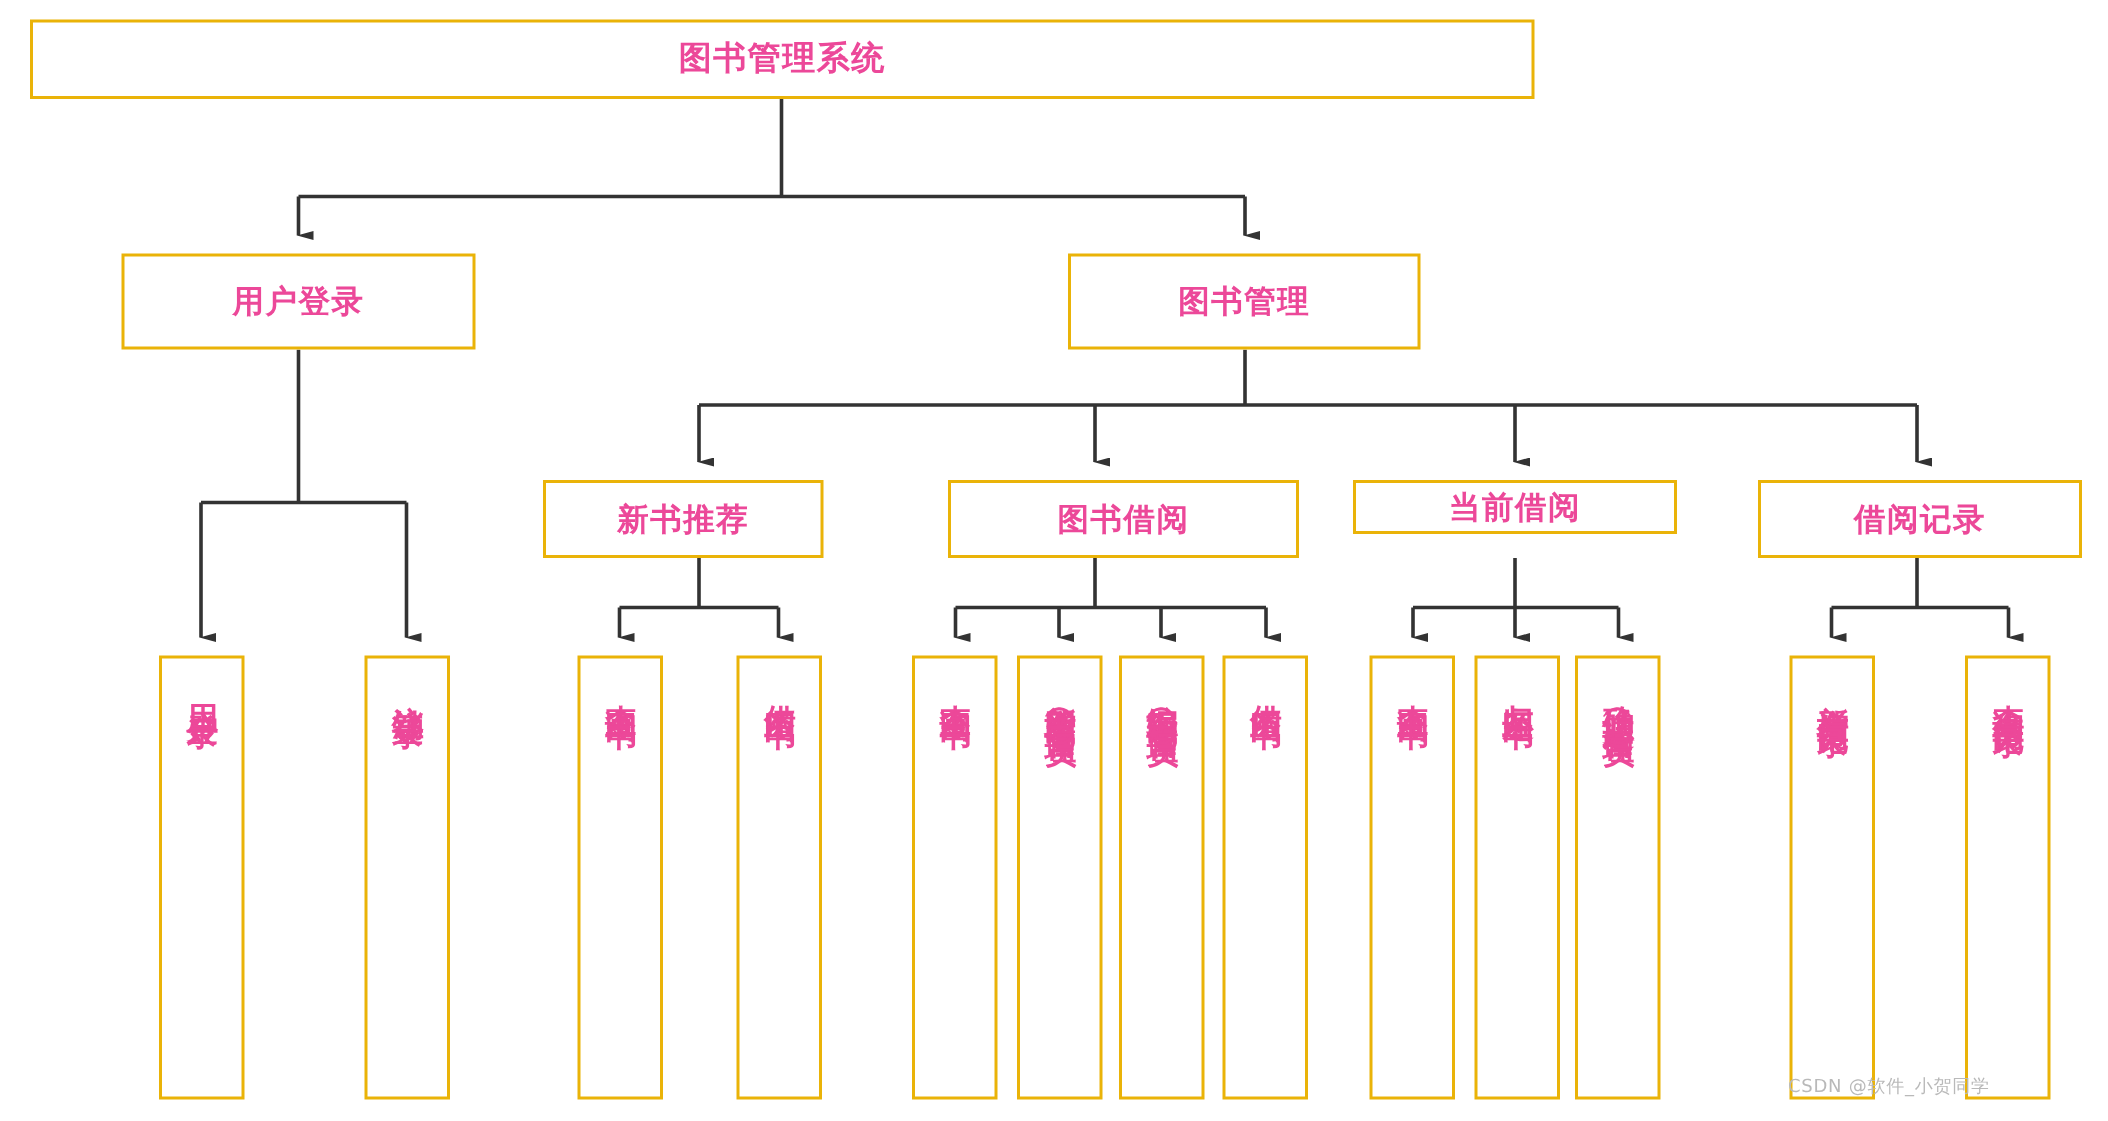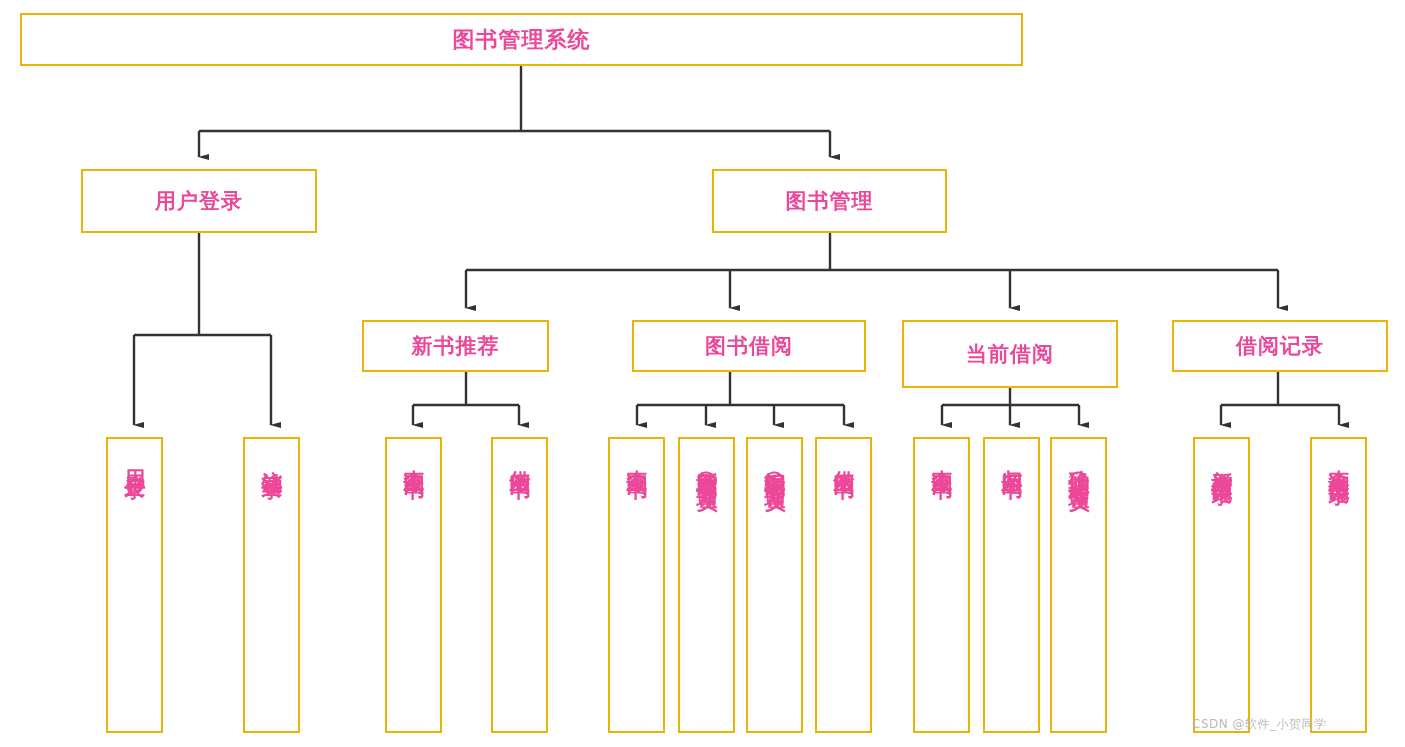--- a/index.html
+++ b/index.html
@@ -114,21 +114,21 @@
   <div class="node h" style="left:712px;top:169px;width:235px;height:64px;">
     <span class="lbl">图书管理</span>
   </div>
 
   <div class="node h" style="left:362px;top:320px;width:187px;height:52px;">
     <span class="lbl">新书推荐</span>
   </div>
   <div class="node h" style="left:632px;top:320px;width:234px;height:52px;">
     <span class="lbl">图书借阅</span>
   </div>
-  <div class="node h" style="left:902px;top:320px;width:216px;height:68px;">
+  <div class="node h" style="left:902px;top:320px;width:216px;height:36px;">
     <span class="lbl">当前借阅</span>
   </div>
   <div class="node h" style="left:1172px;top:320px;width:216px;height:52px;">
     <span class="lbl">借阅记录</span>
   </div>
 
   <div class="node v" style="left:106px;top:437px;width:57px;height:296px;">
     <span class="lbl">用户登录</span>
   </div>
   <div class="node v" style="left:243px;top:437px;width:57px;height:296px;">

